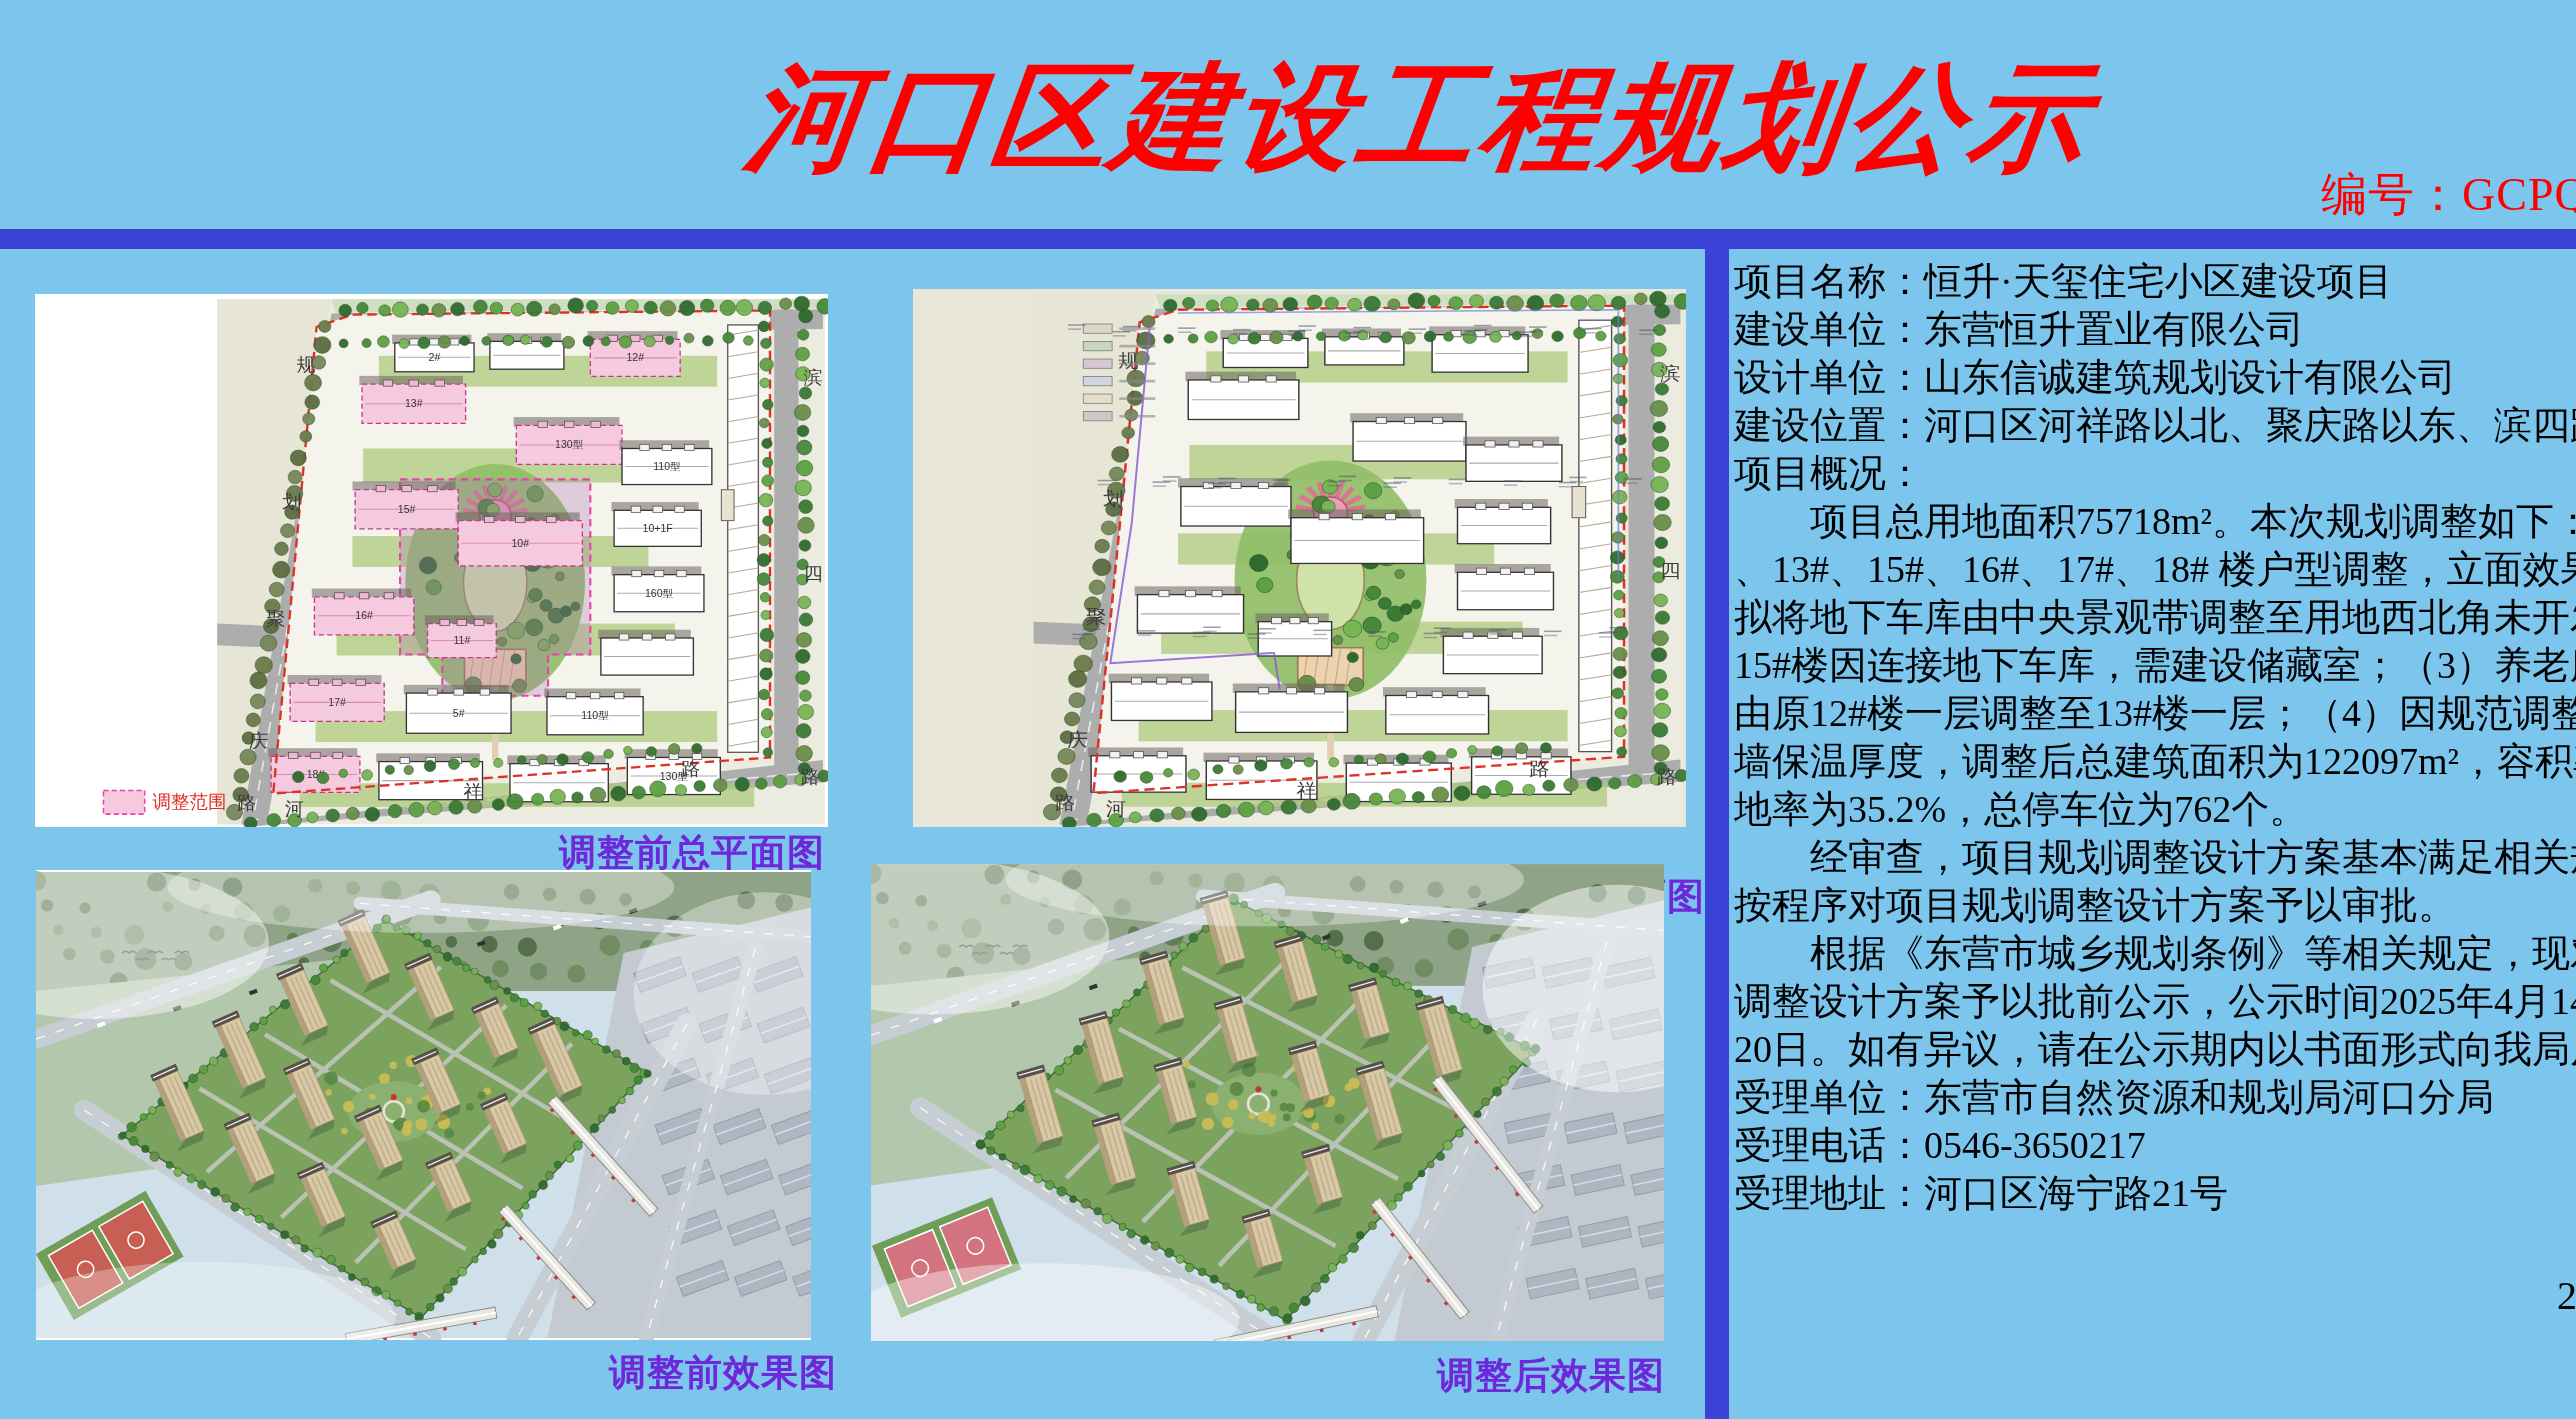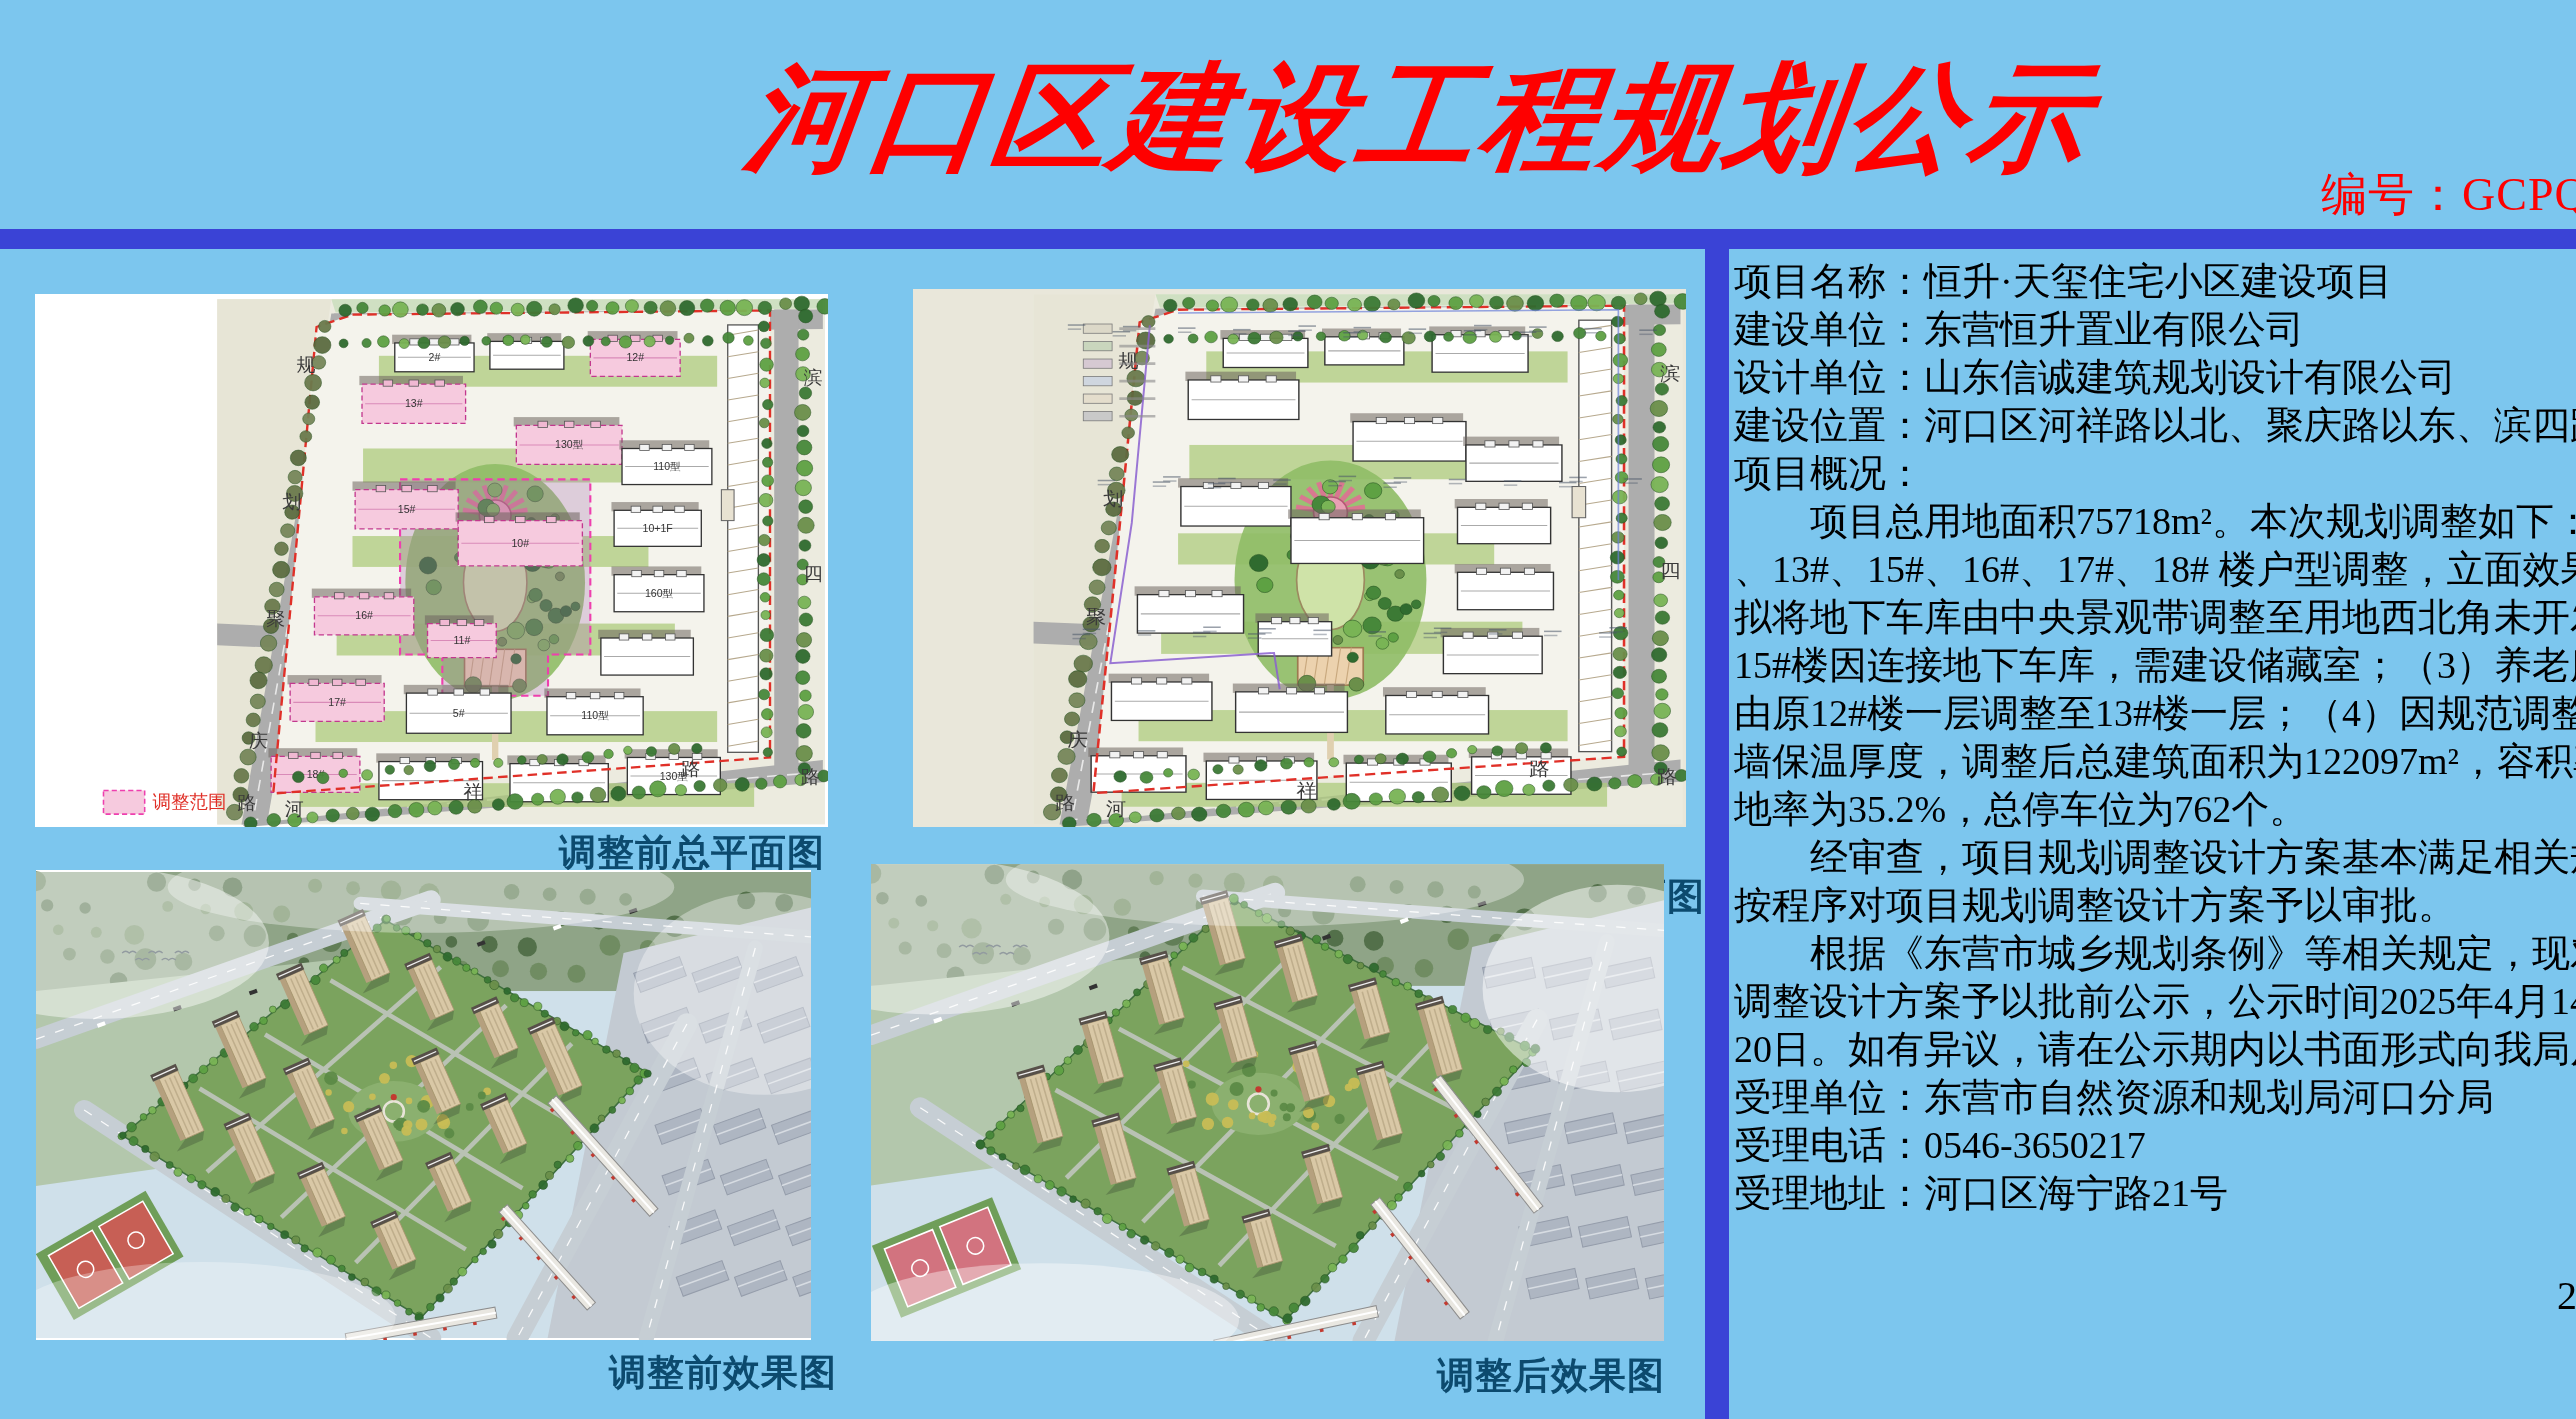--- a/index.html
+++ b/index.html
@@ -15,21 +15,21 @@
     position:absolute;left:2321px;top:164px;font-size:46px;color:#fe0000;
     letter-spacing:1px;white-space:nowrap;font-family:"Liberation Serif",serif;
   }
   .hbar{position:absolute;left:0;top:229px;width:2840px;height:19.6px;background:#3a43d6;}
   .vbar{position:absolute;left:1705px;top:229px;width:24px;height:1191px;background:#3a43d6;}
   .panel{position:absolute;background:#fff;}
   .panel svg{display:block;}
   .caption{
     position:absolute;transform:translateX(-50%);
     font-family:"Liberation Sans","DejaVu Sans",sans-serif;
-    font-weight:bold;font-size:37px;color:#0c4a6e;white-space:nowrap;letter-spacing:1px;
+    font-weight:bold;font-size:37px;color:#6d28d9;white-space:nowrap;letter-spacing:1px;
   }
   .info{
     position:absolute;left:1734px;top:257px;width:1103px;
     font-size:38px;line-height:48px;color:#000;
   }
   .info div{white-space:pre;}
   .date{
     position:absolute;right:23px;top:1268px;font-size:40px;color:#000;white-space:nowrap;
   }
 </style>

